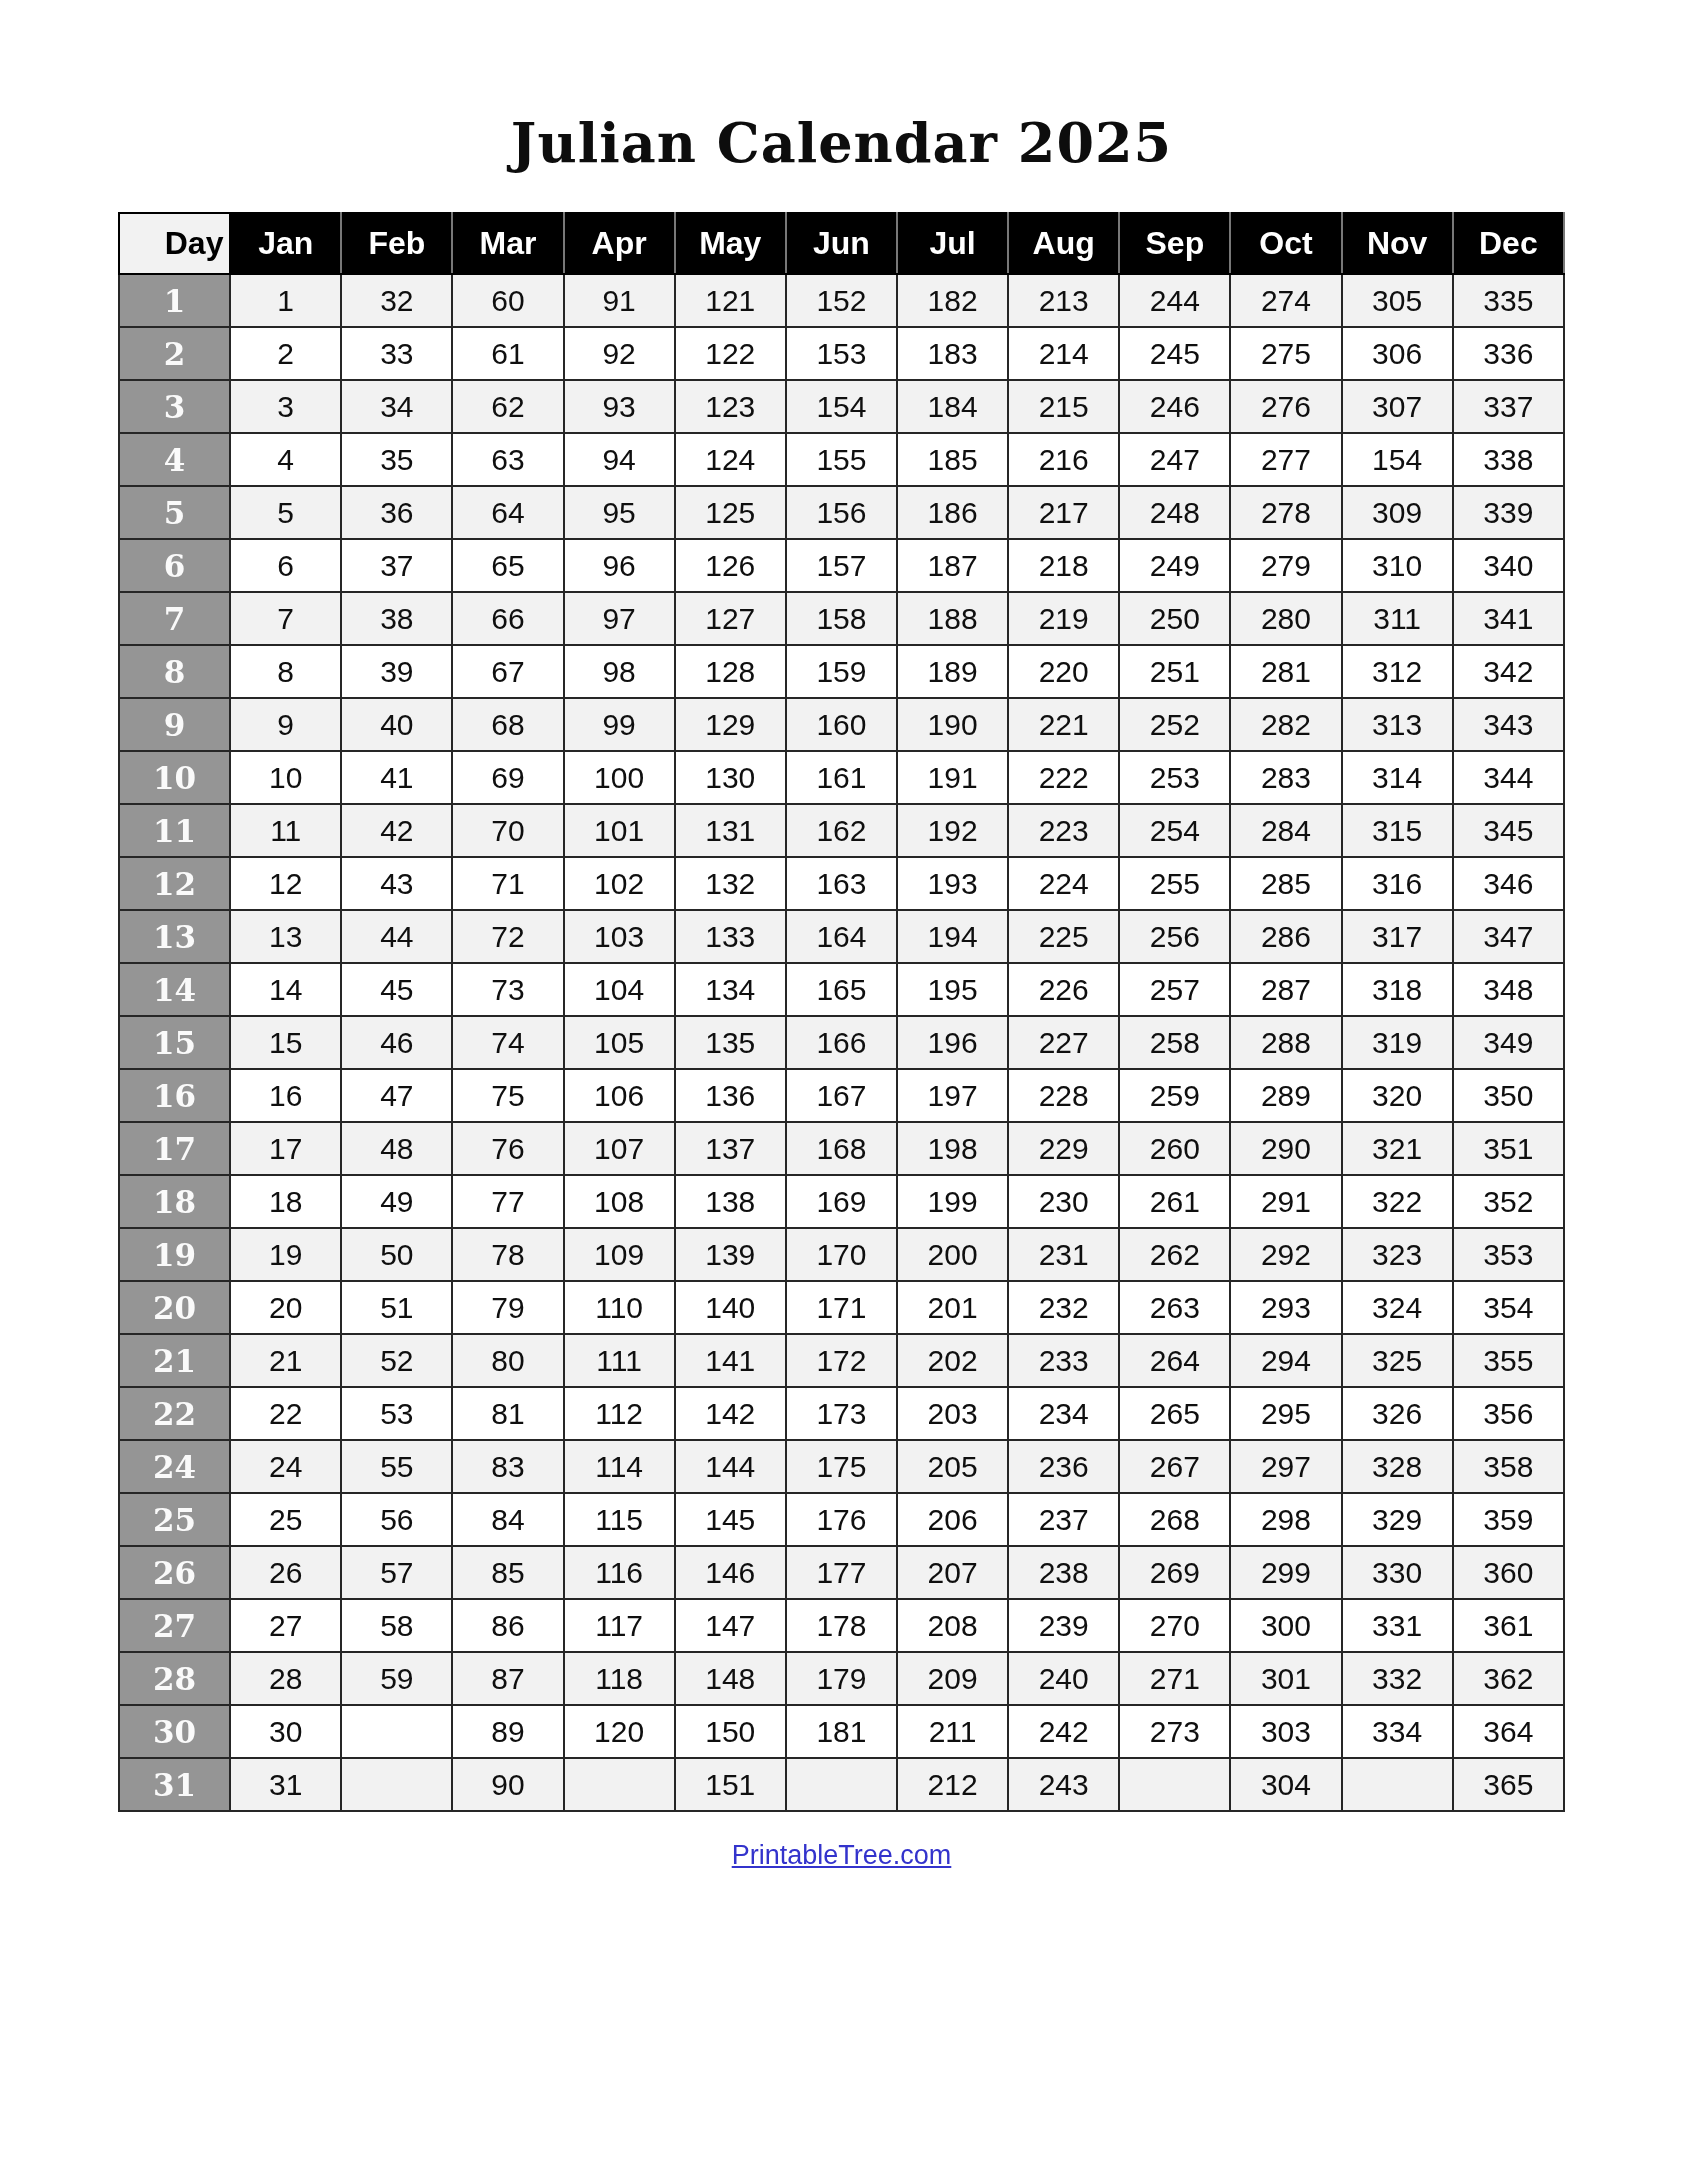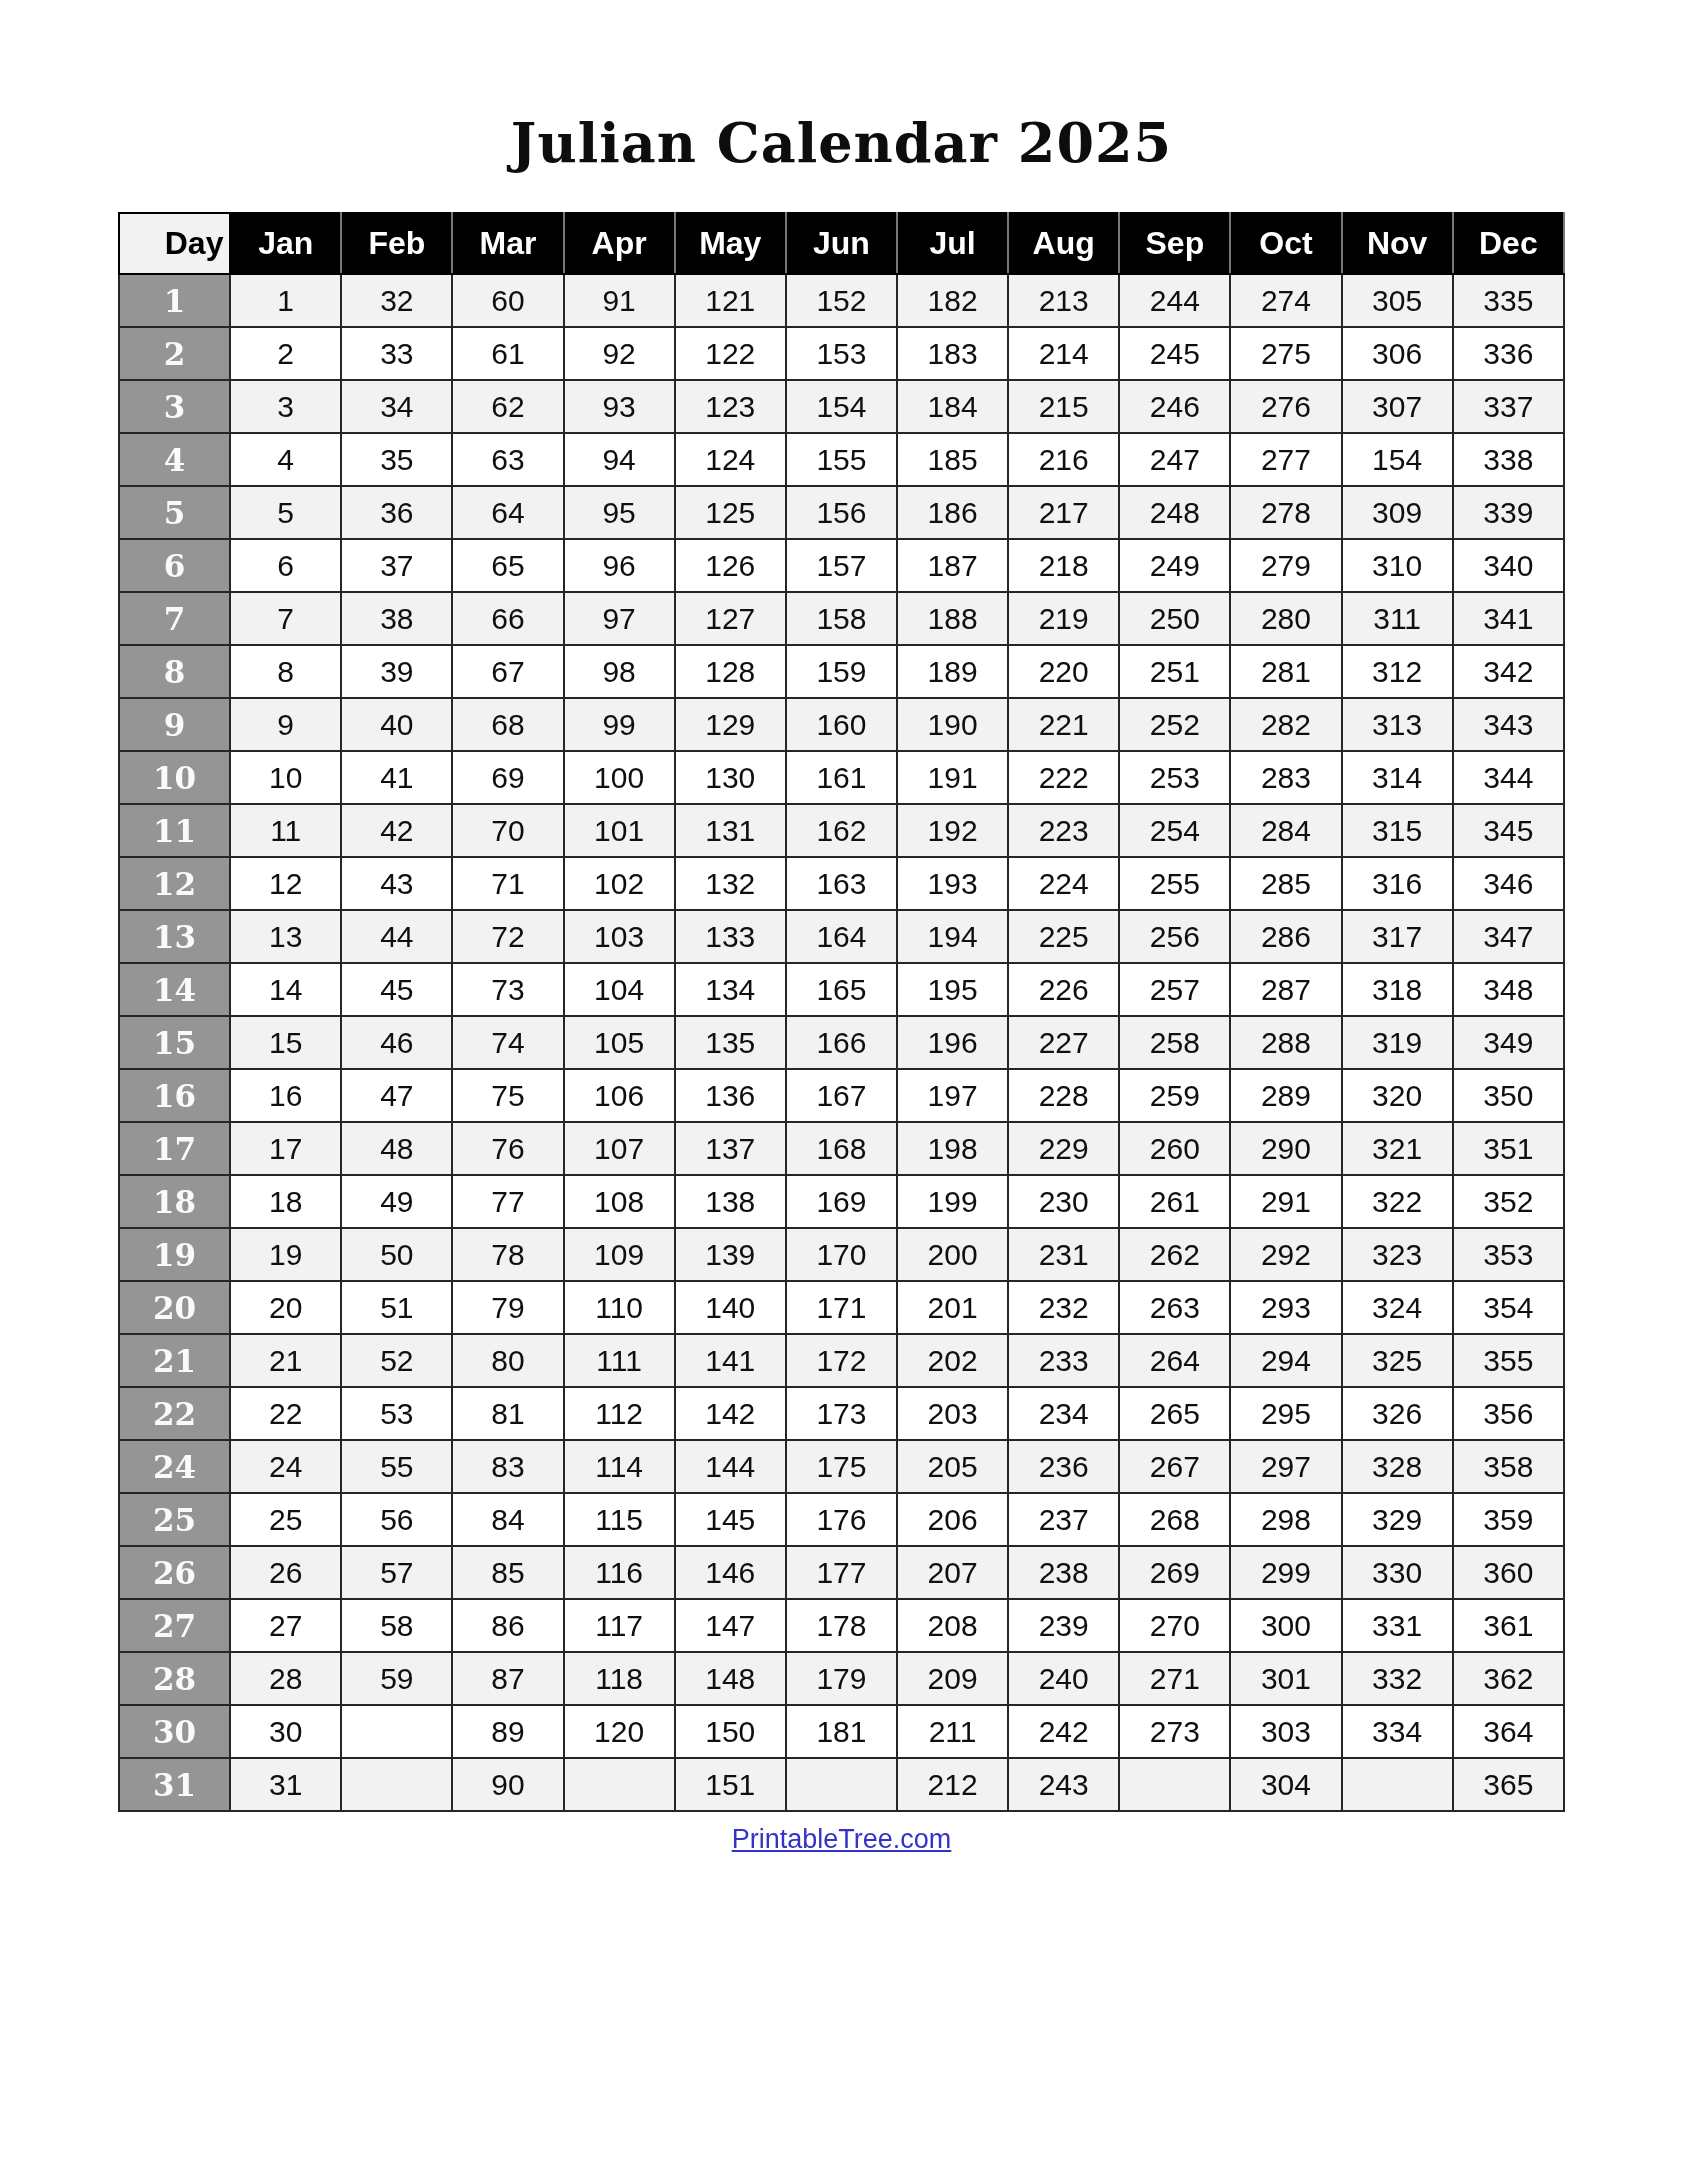--- a/index.html
+++ b/index.html
@@ -67,21 +67,21 @@
     font-size: 31px;
   }
 
   td.val-cell { font-size: 30px; color: #0f0f0f; }
 
   tbody tr:nth-child(odd)  td.val-cell { background: #f2f2f2; }
   tbody tr:nth-child(even) td.val-cell { background: #ffffff; }
 
   .footer {
     text-align: center;
-    margin-top: 12px;
+    margin-top: 28px;
   }
   .footer a {
     font-family: "Liberation Sans", sans-serif;
     font-size: 27px;
     color: #3333cc;
     text-decoration: underline;
   }
 </style>
 </head>
 <body>

